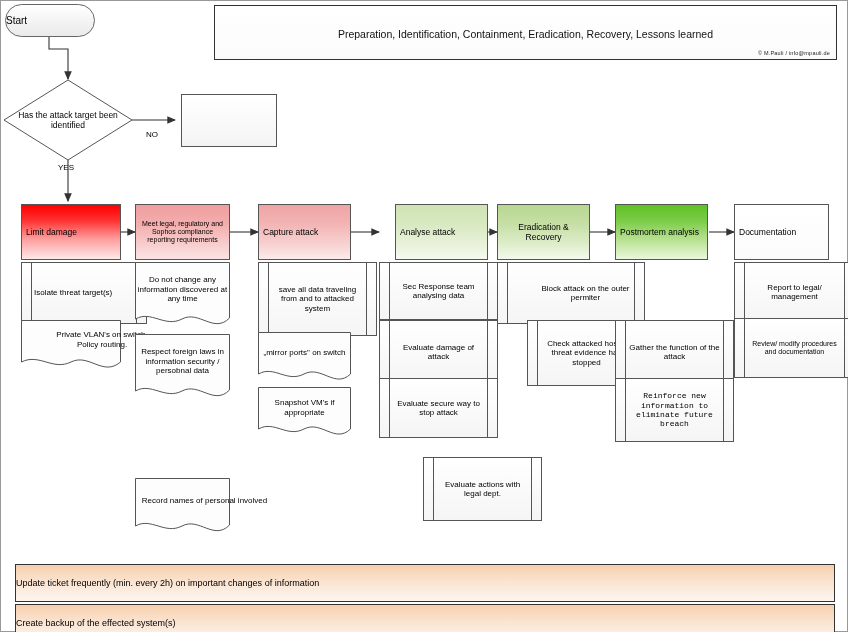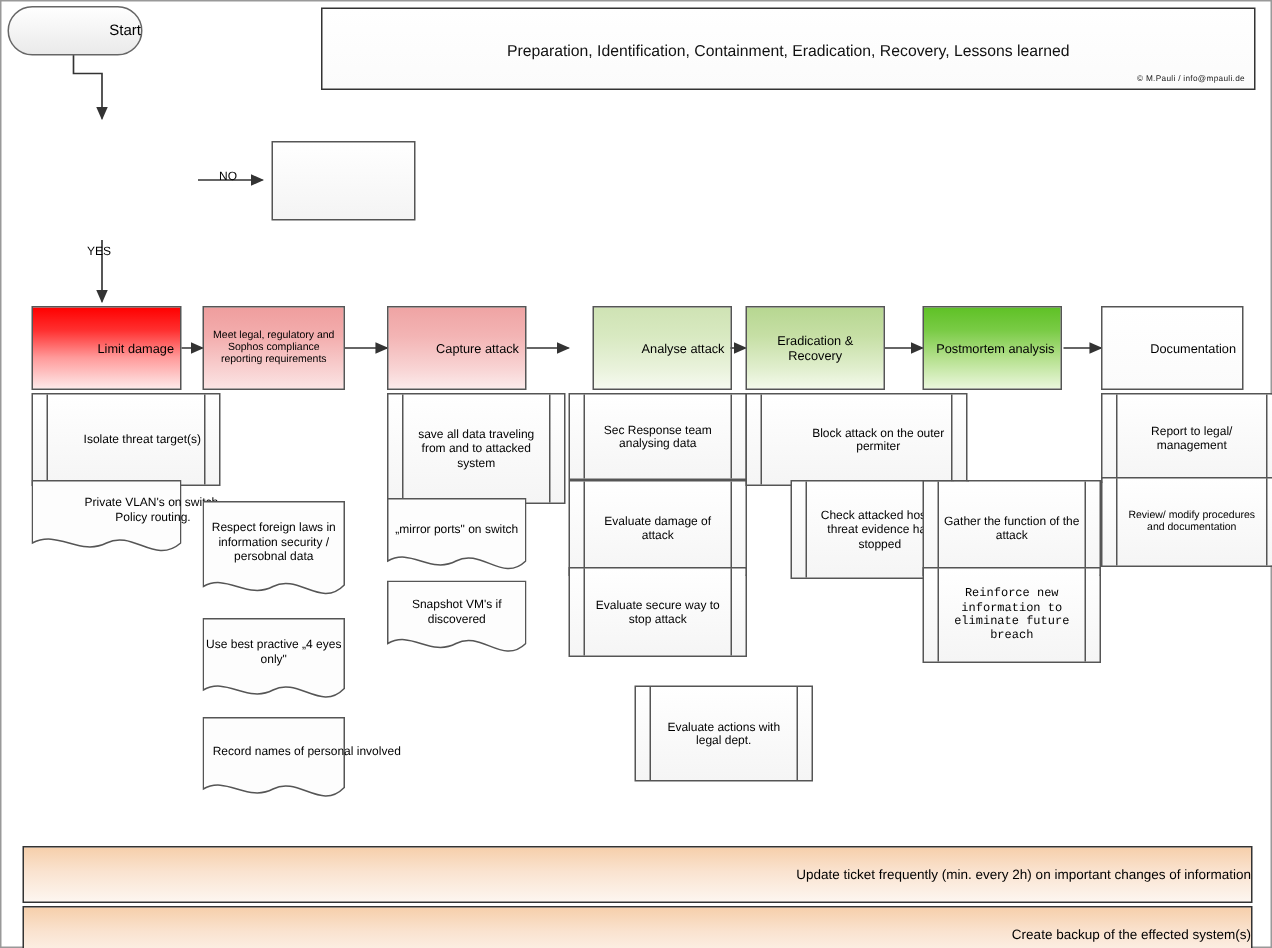--- a/index.html
+++ b/index.html
@@ -13,21 +13,21 @@
     position:relative;
     width:848px;height:632px;
     border:1px solid #999;
     box-sizing:border-box;
     background:#ffffff;
   }
   .abs{position:absolute;box-sizing:border-box;}
 
   
   .ctr{
-    display:flex;align-items:center;justify-content:flex-end;
+    display:flex;align-items:center;justify-content:flex-start;
     text-align:center;line-height:1.18;
     color:#000;
   }
 
   
   .terminator{
     border:1px solid #666;
     border-radius:24px;
     background:linear-gradient(to bottom,#ffffff 0%,#f2f2f2 60%,#eaeaea 100%);
     font-size:10px;
@@ -134,21 +134,27 @@
 
   <div class="abs titlebox" style="left:213px;top:4px;width:623px;height:55px;">
     <div class="titletext">Preparation, Identification, Containment, Eradication, Recovery, Lessons learned</div>
     <div class="credit">© M.Pauli / info@mpauli.de</div>
   </div>
 
   <div class="abs terminator ctr" style="left:4px;top:3px;width:90px;height:33px;">
     <span>Start</span>
   </div>
 
-  <div class="abs edge-label" style="left:145px;top:112px;">NO</div>
+  <div class="abs diamond-wrap" style="left:2px;top:78px;width:130px;height:82px;">
+    <svg width="130" height="82" viewBox="0 0 130 82">
+      <polygon points="65,1 129,41 65,81 1,41" fill="#ffffff" stroke="#555" stroke-width="1"></polygon>
+    </svg>
+    <div class="diamond-label ctr">Has the attack target been identified</div>
+  </div>
+  <div class="abs edge-label" style="left:145px;top:129px;">NO</div>
   <div class="abs edge-label" style="left:57px;top:162px;">YES</div>
 
   <div class="abs plainbox ctr" style="left:180px;top:93px;width:96px;height:53px;font-size:8px;">
     <span></span>
   </div>
 
   <div class="abs phase-head ctr" style="left:20px;top:203px;width:100px;height:56px;
        background:linear-gradient(to bottom,#ff0000 0%,#ff2f2f 28%,#ff9a9a 62%,#fde9e9 100%);">
     <span>Limit damage</span>
   </div>
@@ -159,32 +165,32 @@
     <svg width="100" height="52" viewBox="0 0 100 52">
       <path d="M0.5,0.5 H99.5 V42 C82,57 68,33 50,42 C32,51 18,33 0.5,42 Z" fill="#fdfdfd" stroke="#555" stroke-width="1"></path>
     </svg>
     <div class="doctext" style="height:40px;padding-left:31px;">Private VLAN's on switch.<br>Policy routing.</div>
   </div>
 
   <div class="abs phase-head ctr" style="left:134px;top:203px;width:95px;height:56px;font-size:7px;
        background:linear-gradient(to bottom,#ef9e9e 0%,#f3adad 35%,#f8cfcf 75%,#fbe4e4 100%);">
     <span>Meet legal, regulatory and Sophos compliance reporting requirements</span>
   </div>
+  <div class="docshape" style="left:134px;top:261px;width:95px;height:68px;">
+    <svg width="95" height="68" viewBox="0 0 95 68">
+      <path d="M0.5,0.5 H94.5 V56 C79,72 64,48 47,57 C30,66 16,48 0.5,57 Z" fill="#fdfdfd" stroke="#555" stroke-width="1"></path>
+    </svg>
+    <div class="doctext" style="height:55px;">Do not change any information discovered at any time</div>
+  </div>
   <div class="docshape" style="left:134px;top:333px;width:95px;height:68px;">
     <svg width="95" height="68" viewBox="0 0 95 68">
       <path d="M0.5,0.5 H94.5 V56 C79,72 64,48 47,57 C30,66 16,48 0.5,57 Z" fill="#fdfdfd" stroke="#555" stroke-width="1"></path>
     </svg>
     <div class="doctext" style="height:55px;">Respect foreign laws in information security / persobnal data</div>
   </div>
-  <div class="docshape" style="left:134px;top:411px;width:95px;height:58px;">
-    <svg width="95" height="58" viewBox="0 0 95 58">
-      <path d="M0.5,0.5 H94.5 V47 C79,63 64,39 47,48 C30,57 16,39 0.5,48 Z" fill="#fdfdfd" stroke="#555" stroke-width="1"></path>
-    </svg>
-    <div class="doctext" style="height:46px;">Use best practive „4 eyes only"</div>
-  </div>
   <div class="docshape" style="left:134px;top:477px;width:95px;height:58px;padding-left:44px;">
     <svg width="95" height="58" viewBox="0 0 95 58">
       <path d="M0.5,0.5 H94.5 V47 C79,63 64,39 47,48 C30,57 16,39 0.5,48 Z" fill="#fdfdfd" stroke="#555" stroke-width="1"></path>
     </svg>
     <div class="doctext" style="height:46px;">Record names of personal involved</div>
   </div>
 
   <div class="abs phase-head ctr" style="left:257px;top:203px;width:93px;height:56px;
        background:linear-gradient(to bottom,#efa4a4 0%,#f3b4b4 35%,#f8d3d3 75%,#fcebeb 100%);">
     <span>Capture attack</span>
@@ -195,21 +201,21 @@
   <div class="docshape" style="left:257px;top:331px;width:93px;height:52px;">
     <svg width="93" height="52" viewBox="0 0 93 52">
       <path d="M0.5,0.5 H92.5 V42 C77,57 63,33 46,42 C29,51 16,33 0.5,42 Z" fill="#fdfdfd" stroke="#555" stroke-width="1"></path>
     </svg>
     <div class="doctext" style="height:41px;">„mirror ports" on switch</div>
   </div>
   <div class="docshape" style="left:257px;top:386px;width:93px;height:52px;">
     <svg width="93" height="52" viewBox="0 0 93 52">
       <path d="M0.5,0.5 H92.5 V42 C77,57 63,33 46,42 C29,51 16,33 0.5,42 Z" fill="#fdfdfd" stroke="#555" stroke-width="1"></path>
     </svg>
-    <div class="doctext" style="height:41px;">Snapshot VM's if discovered</div>
+    <div class="doctext" style="height:41px;">Snapshot VM's if appropriate</div>
   </div>
 
   <div class="abs phase-head ctr" style="left:378px;top:203px;width:93px;height:56px;
        background:linear-gradient(to bottom,#cfe3b4 0%,#d8e9c1 35%,#e9f2db 75%,#f6faf0 100%);margin-left:16px;">
     <span>Analyse attack</span>
   </div>
   <div class="procbox ctr" style="left:378px;top:261px;width:93px;height:52px;">
     <span>Sec Response team analysing data</span>
   </div>
   <div class="procbox ctr" style="left:378px;top:319px;width:93px;height:58px;">

